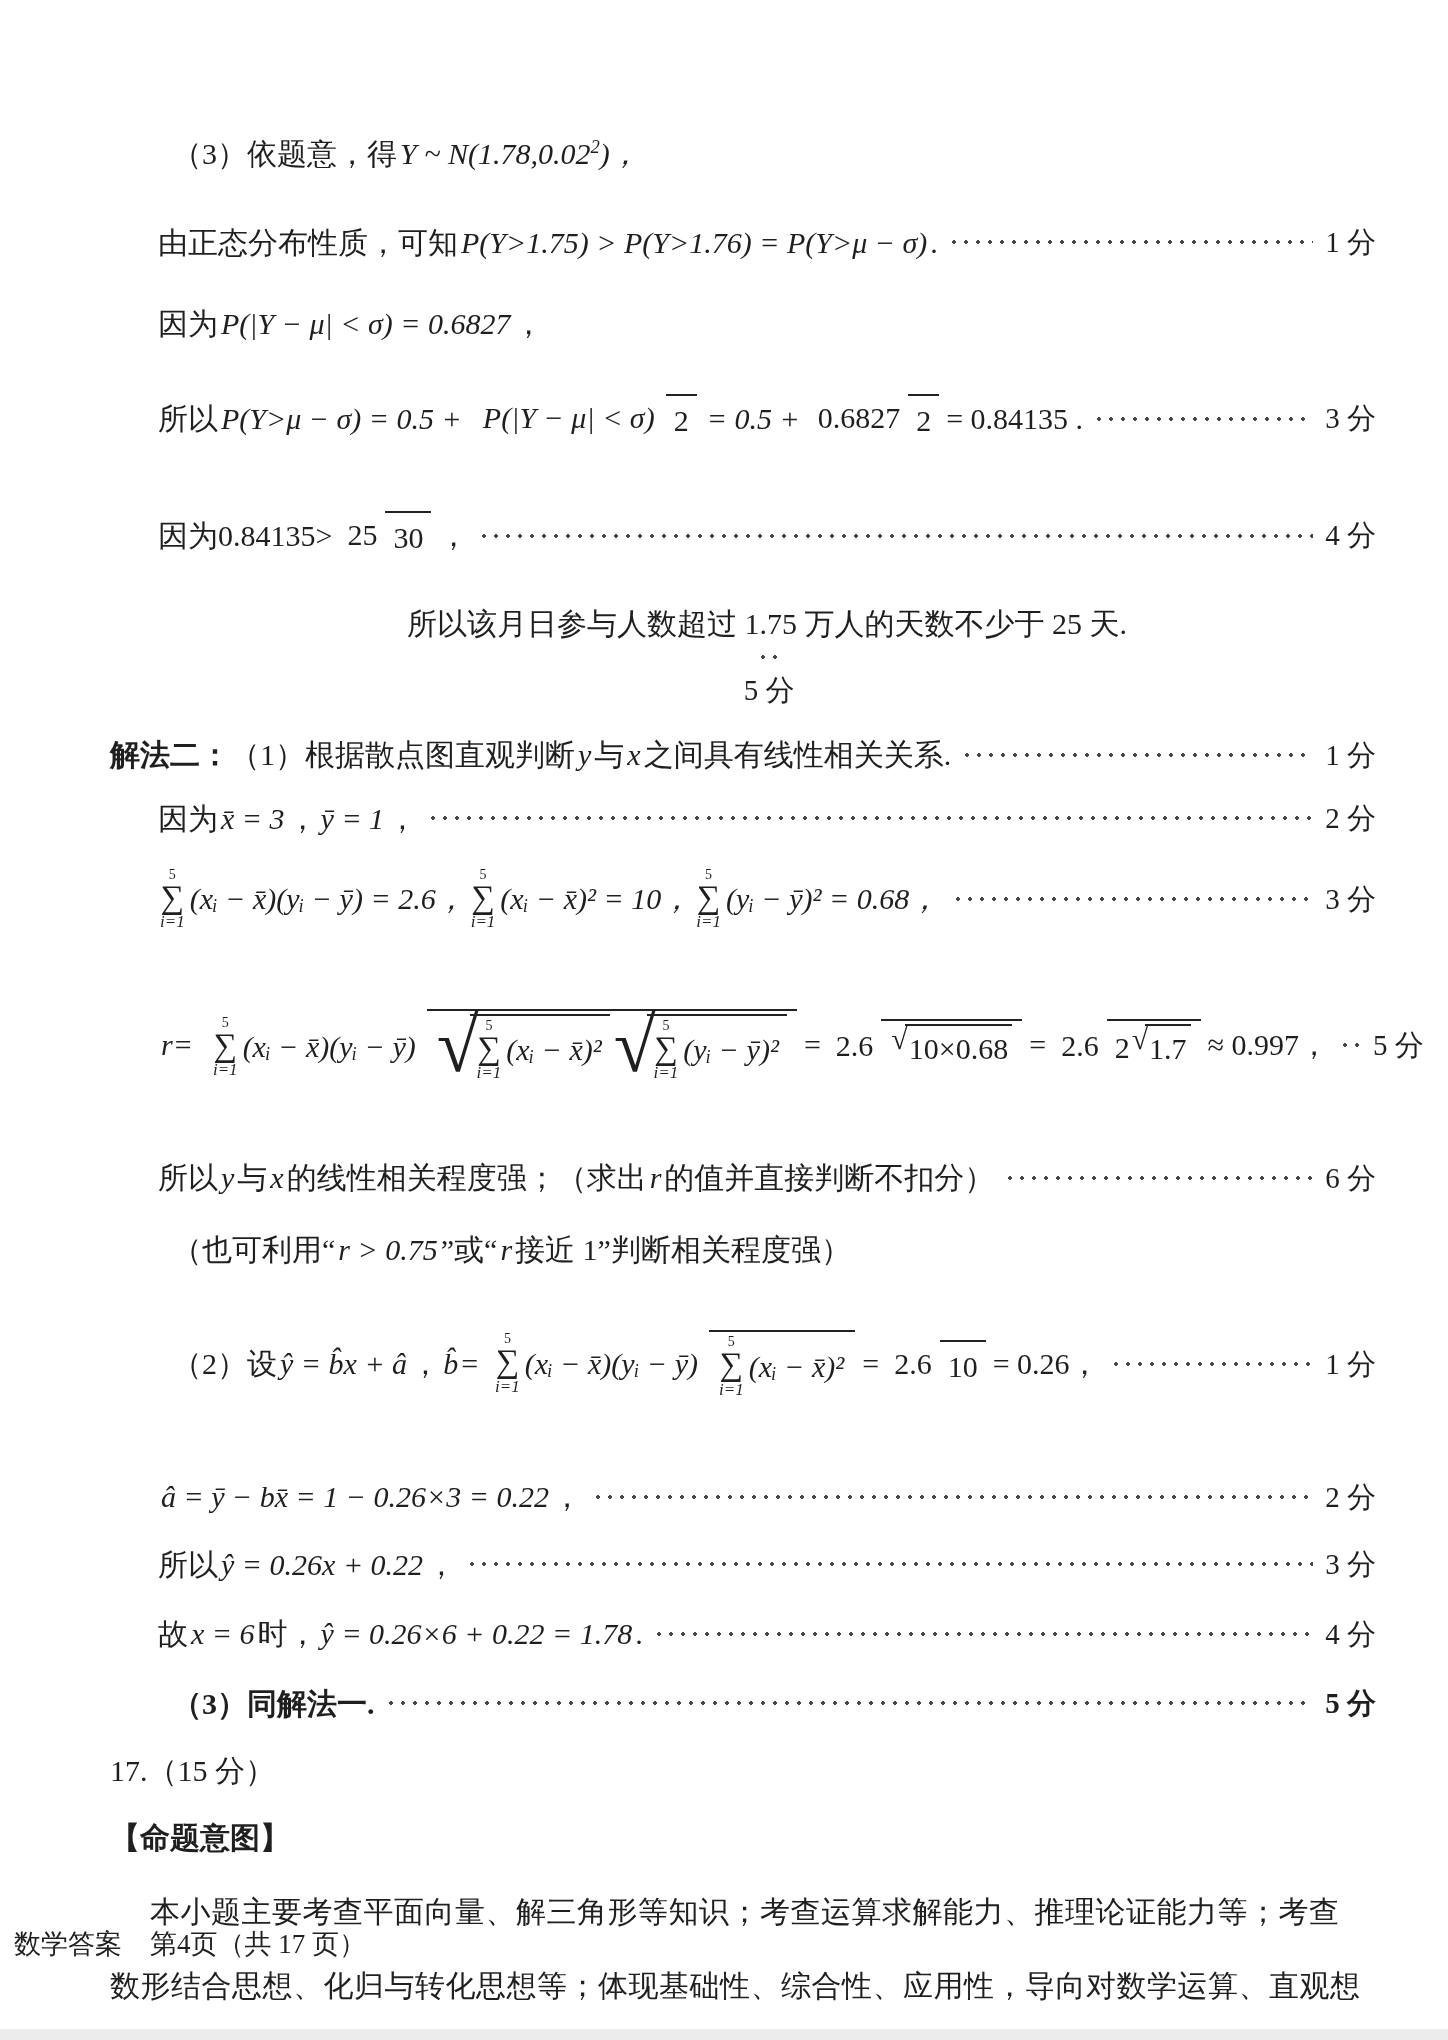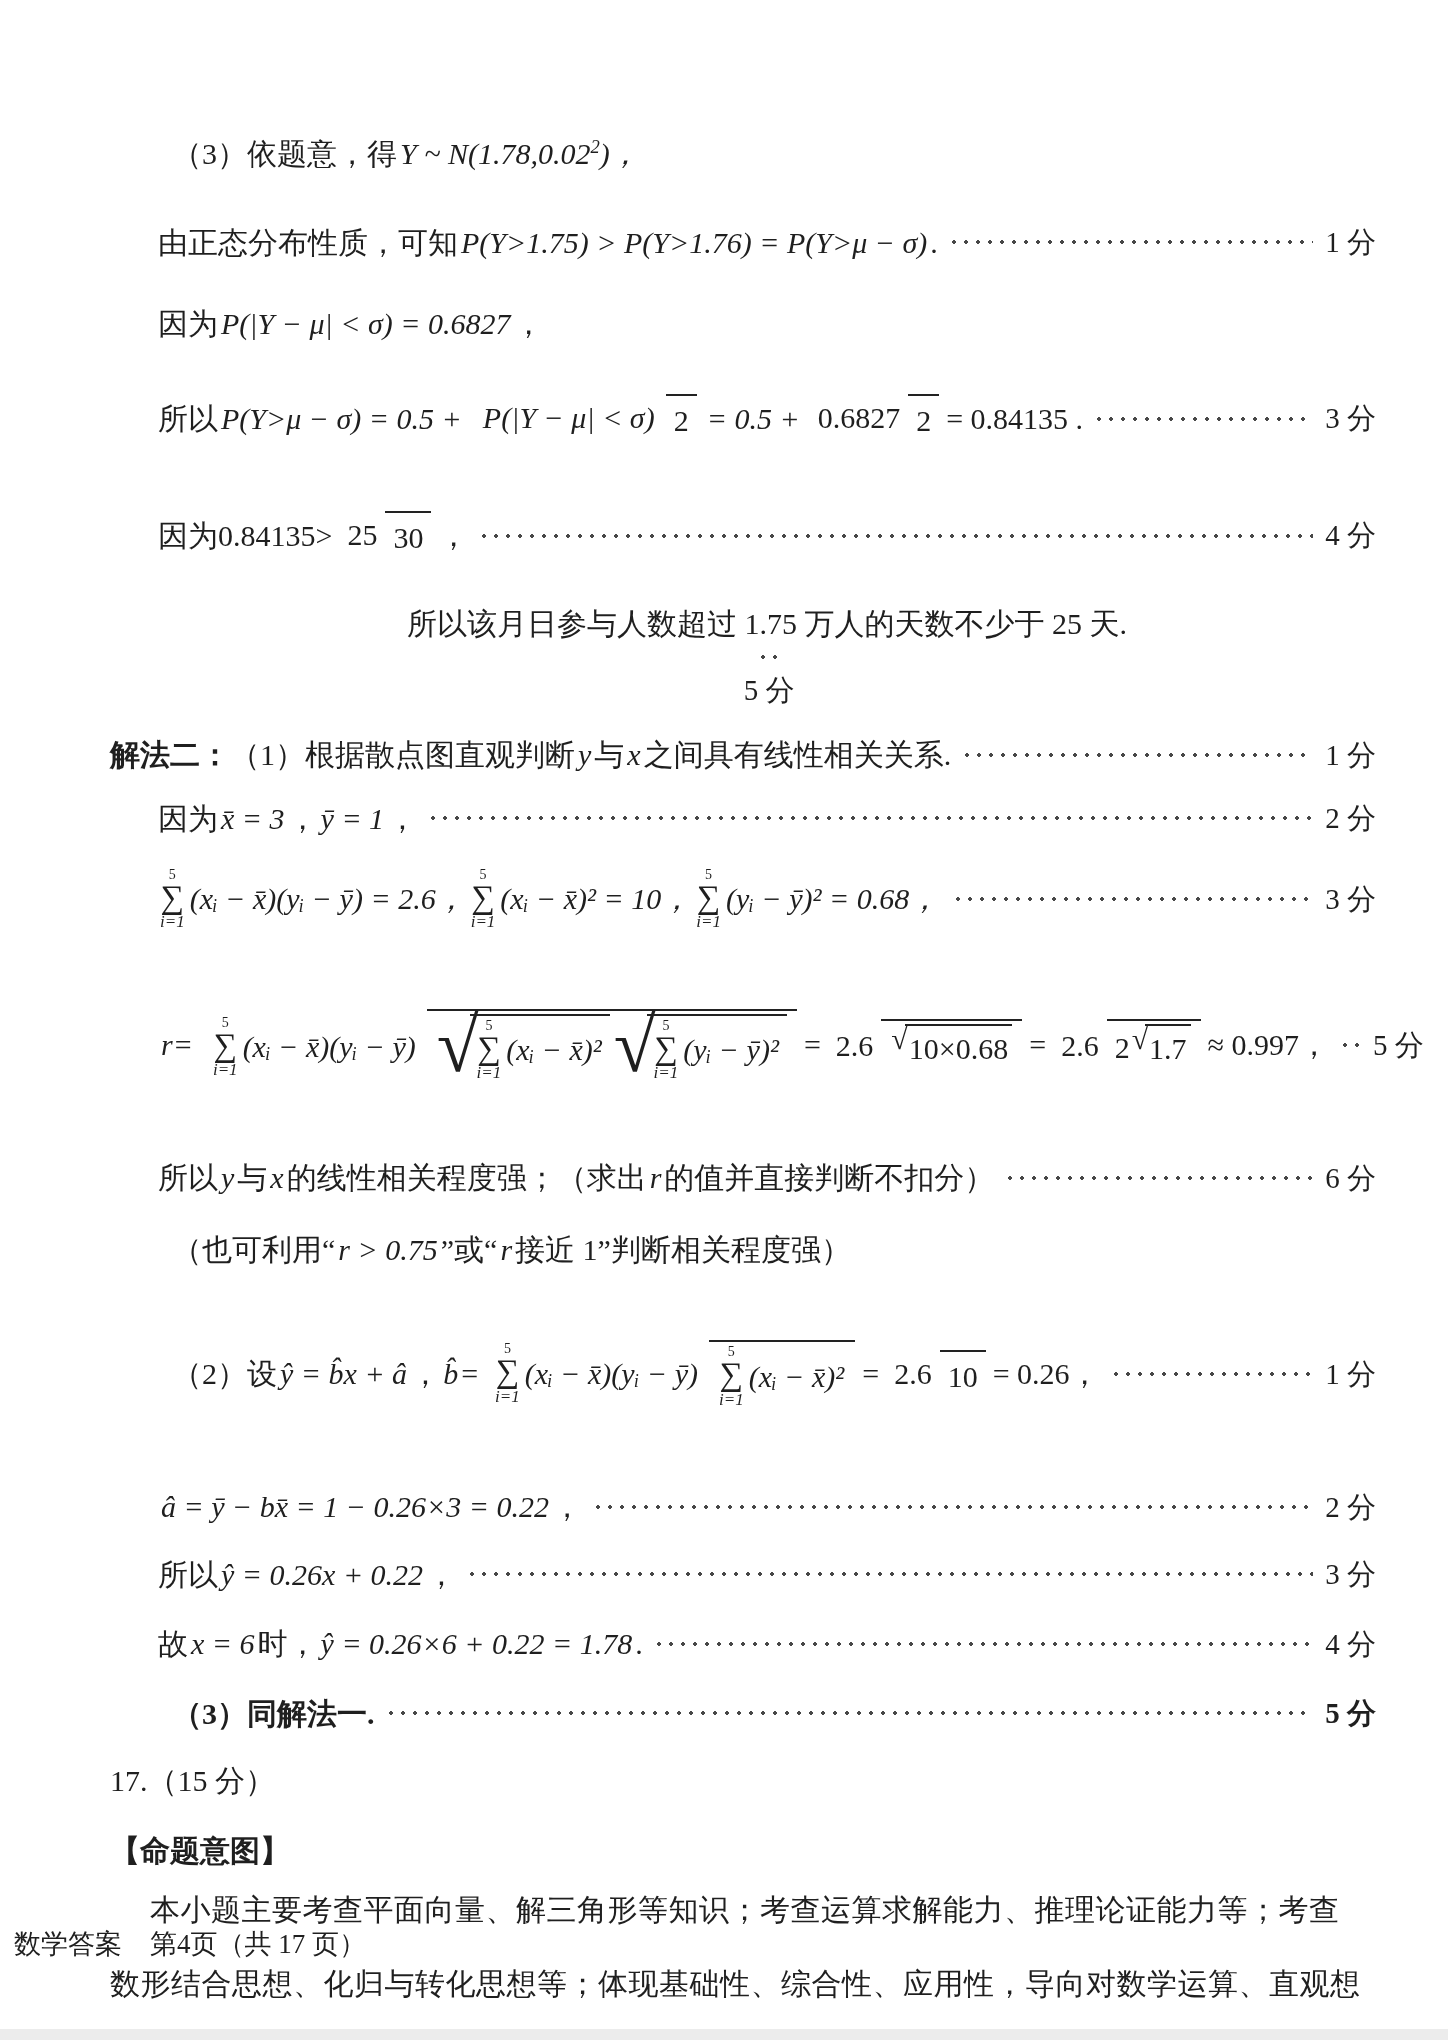--- a/index.html
+++ b/index.html
@@ -48,24 +48,24 @@
   .para{display:block;letter-spacing:.5px;}
   .footer{position:absolute;left:0;right:0;bottom:78px;text-align:left;
     font-size:27px;}
   .footer span{margin:0 14px;}
   .scan-edge{position:absolute;left:0;right:0;bottom:0;height:11px;background:#ececec;}
   sup{font-size:.62em;}
   
   .mb1{margin-bottom:45px;}.mb2{margin-bottom:38px;}.mb3{margin-bottom:20px;}
   .mb4{margin-bottom:18px;}.mb5{margin-bottom:20px;}.mb6{margin-bottom:22px;flex-direction:column;}
   .mb7{margin-bottom:20px;}.mb8{margin-bottom:16px;}.mb9{margin-bottom:14px;}
-  .mb10{margin-bottom:22px;}.mb11{margin-bottom:28px;}.mb12{margin-bottom:14px;}
+  .mb10{margin-bottom:22px;}.mb11{margin-bottom:28px;}.mb12{margin-bottom:4px;}
   .mb13{margin-bottom:22px;}.mb14{margin-bottom:24px;}.mb15{margin-bottom:26px;}
   .mb16{margin-bottom:26px;}.mb17{margin-bottom:24px;font-weight:bold;}.mb18{margin-bottom:26px;}
-  .mb19{margin-bottom:16px;}.mb20{margin-bottom:30px;}
+  .mb19{margin-bottom:28px;font-family:Liberation Mono, monospace;}.mb20{margin-bottom:30px;}
 </style>
 </head>
 <body>
 
 <div class="page">
 
   <div class="line ind mb1">
     <span class="zh">（3）依题意，得</span>
       <span class="m"><span>Y ~ N(1.78,0.02</span><sup>2</sup><span>)，</span></span>
   </div>

